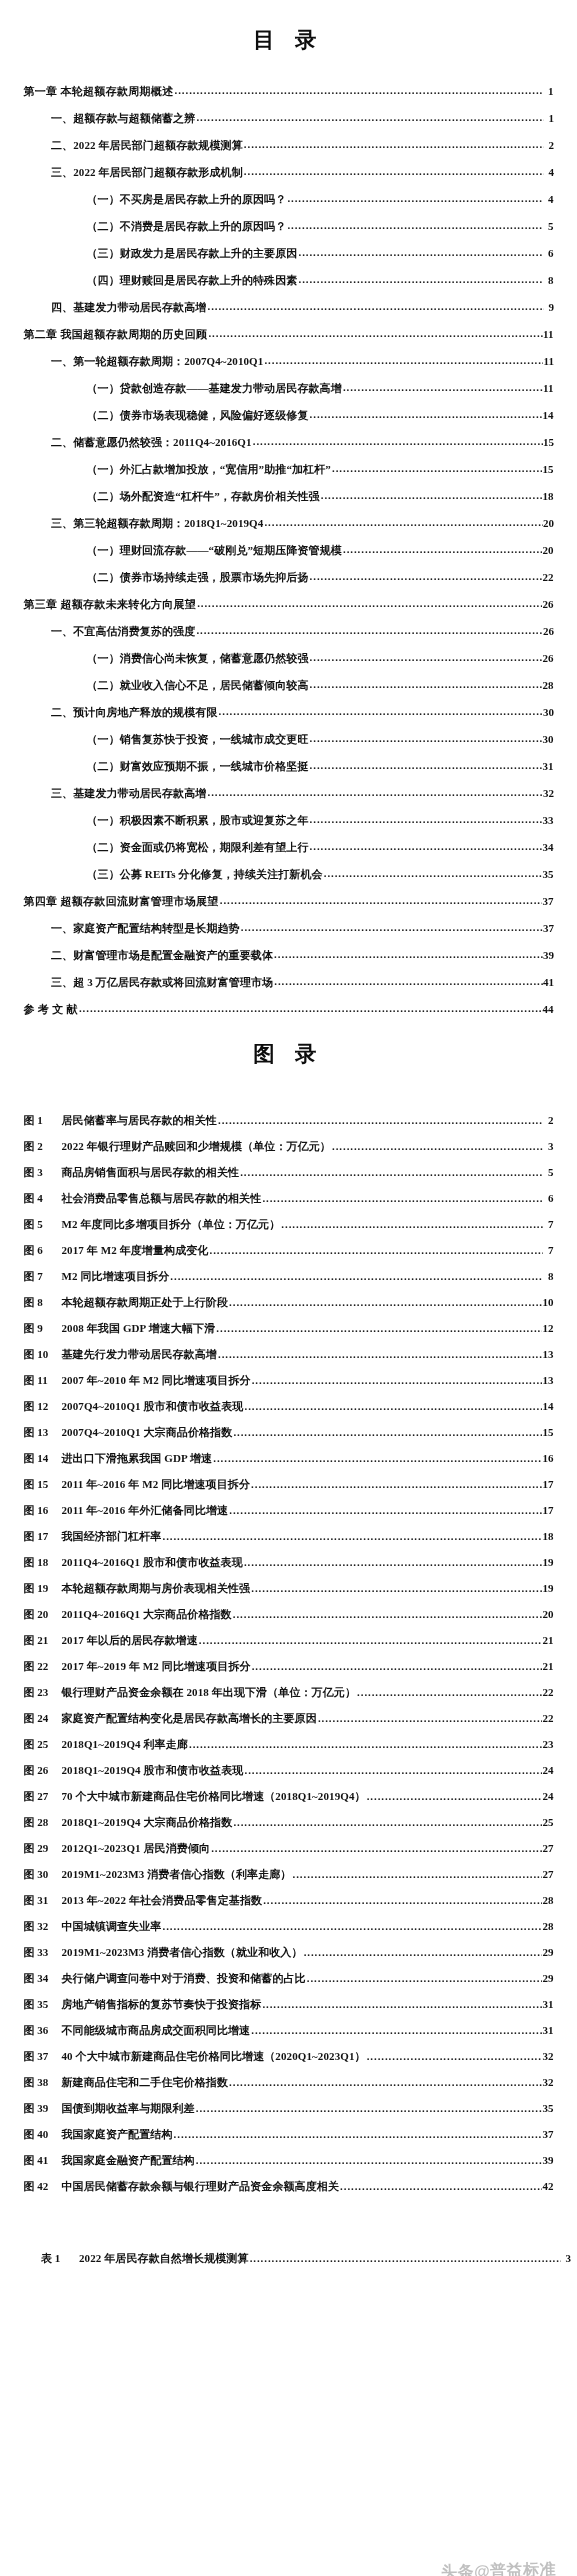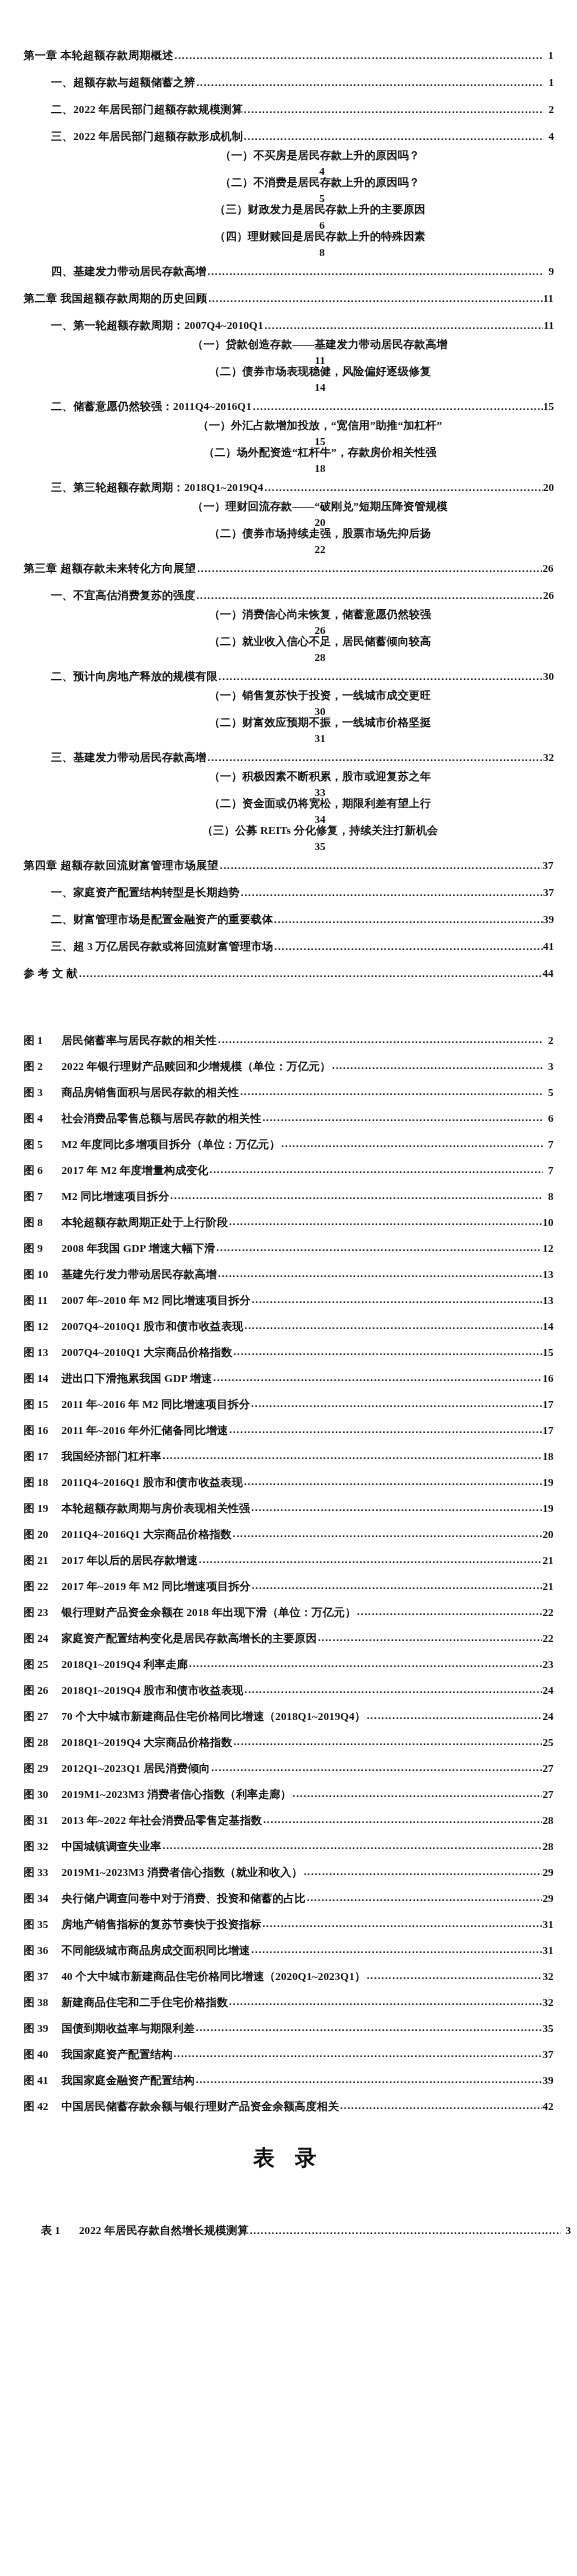--- a/index.html
+++ b/index.html
@@ -72,27 +72,27 @@
     flex: 0 0 auto;
     font-weight: bold;
     text-align: right;
     min-width: 9.6px;
   }
 
   
   .lvl-chapter { padding-left: 0px; }
   .lvl-chapter .label { letter-spacing: 0.3px; }
   .lvl-1 { padding-left: 28px; width: 503px; }
-  .lvl-2 { padding-left: 63px; width: 467px; flex-direction: column; }
+  .lvl-2 { padding-left: 63px; width: 467px; }
 
   .lvl-chapter, .lvl-1, .lvl-2 { margin-bottom: 0; }
 
   
   #toc-list .toc-row { height: 27px; display: flex; align-items: center; }
-  #toc-list { margin-top: 42px; }
+  #toc-list { margin-top: 24px; }
 
   
   #fig-list { margin-top: 40px; }
   #fig-list .toc-row { height: 26px; display: flex; align-items: center; width: 530px; }
   #fig-list .fig-num {
     flex: 0 0 auto;
     font-weight: bold;
     min-width: 38px;
   }
 
@@ -114,20 +114,21 @@
     font-family: "Liberation Sans", "DejaVu Sans", sans-serif;
     transform: rotate(-1.5deg);
     user-select: none;
   }
 </style>
 </head>
 <body>
 
 <div class="page">
 
+  <h1 class="section-title" id="toc-title">目 录</h1>
 
   <ul class="toc-list" id="toc-list">
       <li class="toc-row lvl-chapter">
         <span class="label">第一章   本轮超额存款周期概述</span>
         <span class="leader">........................................................................................................................................................................................................</span>
         <span class="page-no">1</span>
       </li>
       <li class="toc-row lvl-1">
         <span class="label">一、超额存款与超额储蓄之辨</span>
         <span class="leader">........................................................................................................................................................................................................</span>
@@ -293,20 +294,21 @@
         <span class="leader">........................................................................................................................................................................................................</span>
         <span class="page-no">41</span>
       </li>
       <li class="toc-row lvl-chapter">
         <span class="label">参 考 文 献</span>
         <span class="leader">........................................................................................................................................................................................................</span>
         <span class="page-no">44</span>
       </li>
     </ul>
 
+  <h1 class="section-title" id="fig-title">图 录</h1>
 
   <ul class="toc-list" id="fig-list">
       <li class="toc-row">
         <span class="fig-num">图 1</span>
         <span class="label">居民储蓄率与居民存款的相关性</span>
         <span class="leader">........................................................................................................................................................................................................</span>
         <span class="page-no">2</span>
       </li>
       <li class="toc-row">
         <span class="fig-num">图 2</span>
@@ -549,21 +551,20 @@
         <span class="page-no">39</span>
       </li>
       <li class="toc-row">
         <span class="fig-num">图 42</span>
         <span class="label">中国居民储蓄存款余额与银行理财产品资金余额高度相关</span>
         <span class="leader">........................................................................................................................................................................................................</span>
         <span class="page-no">42</span>
       </li>
     </ul>
 
-  <h1 class="section-title" id="tab-title">表 录</h1>
 
   <ul class="toc-list" id="tab-list">
       <li class="toc-row">
         <span class="fig-num">表 1</span>
         <span class="label">2022 年居民存款自然增长规模测算</span>
         <span class="leader">........................................................................................................................................................................................................</span>
         <span class="page-no">3</span>
       </li>
     </ul>
 

